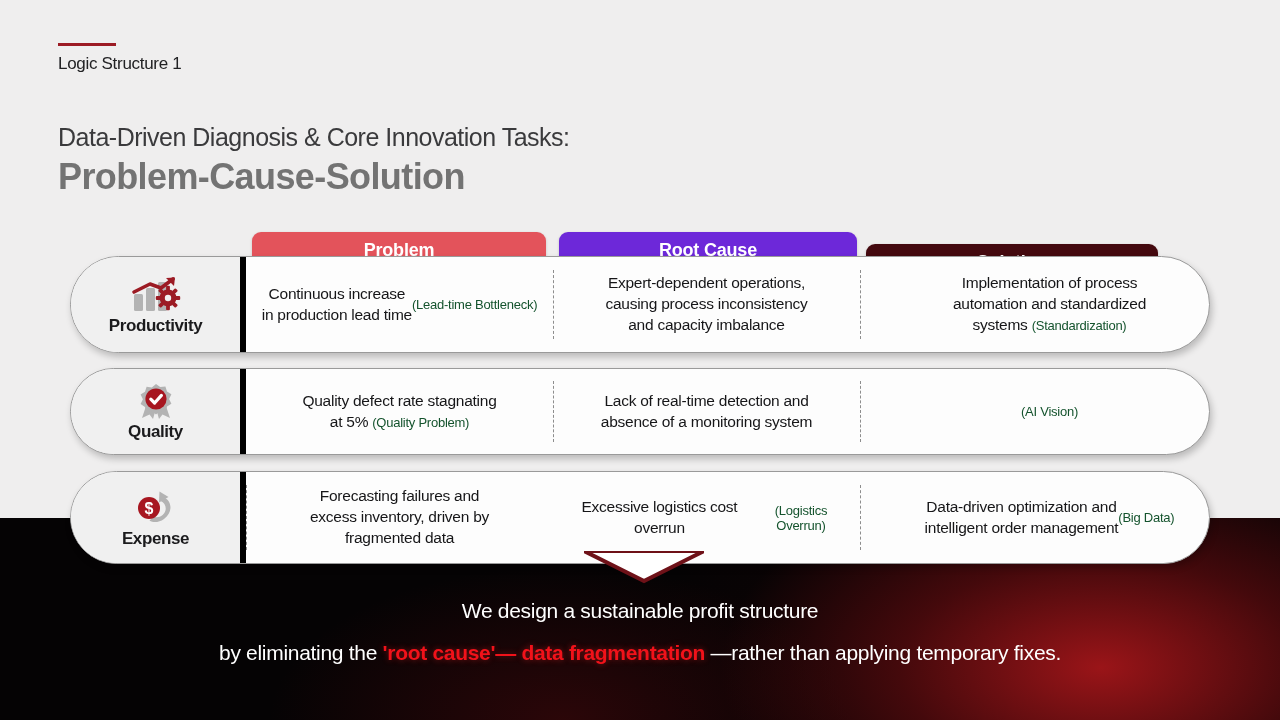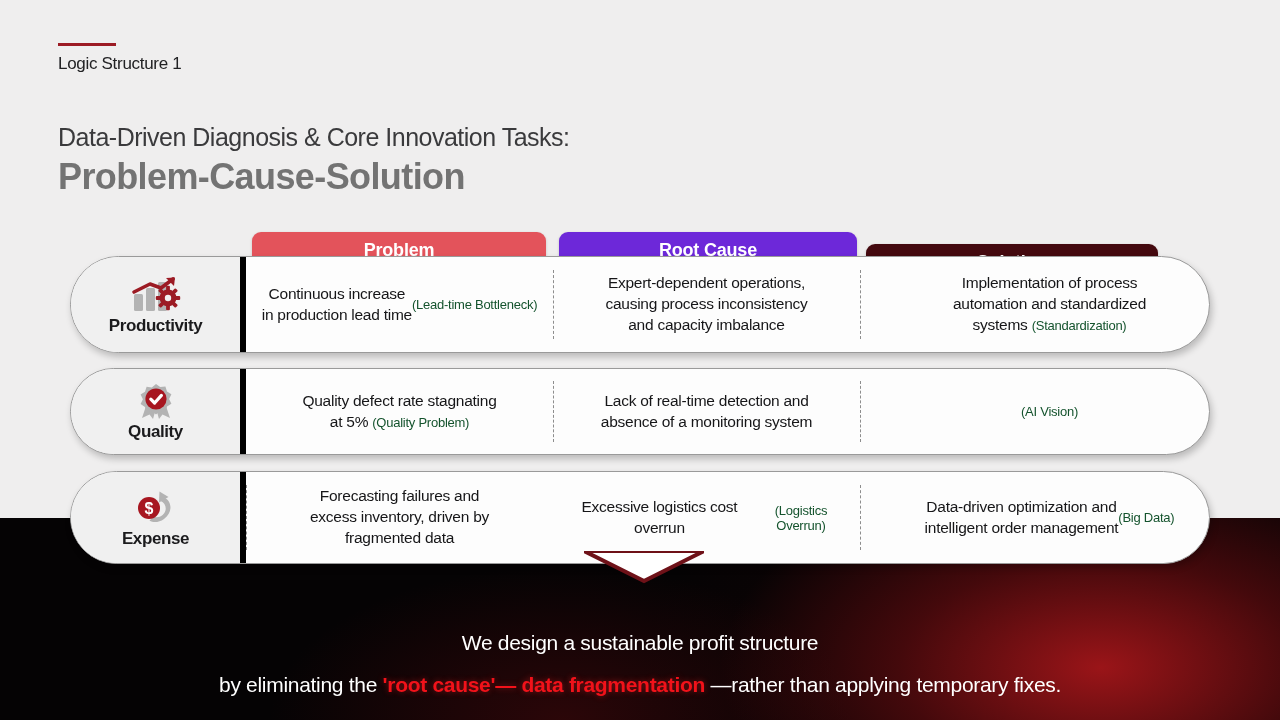--- a/index.html
+++ b/index.html
@@ -179,21 +179,21 @@
   #statement {
     position: absolute;
     left: 0;
     top: 596px;
     width: 1280px;
     text-align: center;
     color: #ffffff;
     z-index: 6;
     line-height: 1.42;
   }
-  #stmt-line1 { font-size: 21px; letter-spacing: -0.3px; margin-top: 32px; }
+  #stmt-line1 { font-size: 21px; letter-spacing: -0.3px; }
   #stmt-line2 { font-size: 21px; letter-spacing: -0.3px; margin-top: 12px; }
   .hl-red {
     color: #f1121a;
     font-weight: bold;
     text-shadow: 0 0 6px rgba(255,40,40,0.45);
   }
 </style>
 </head>
 <body>
 

